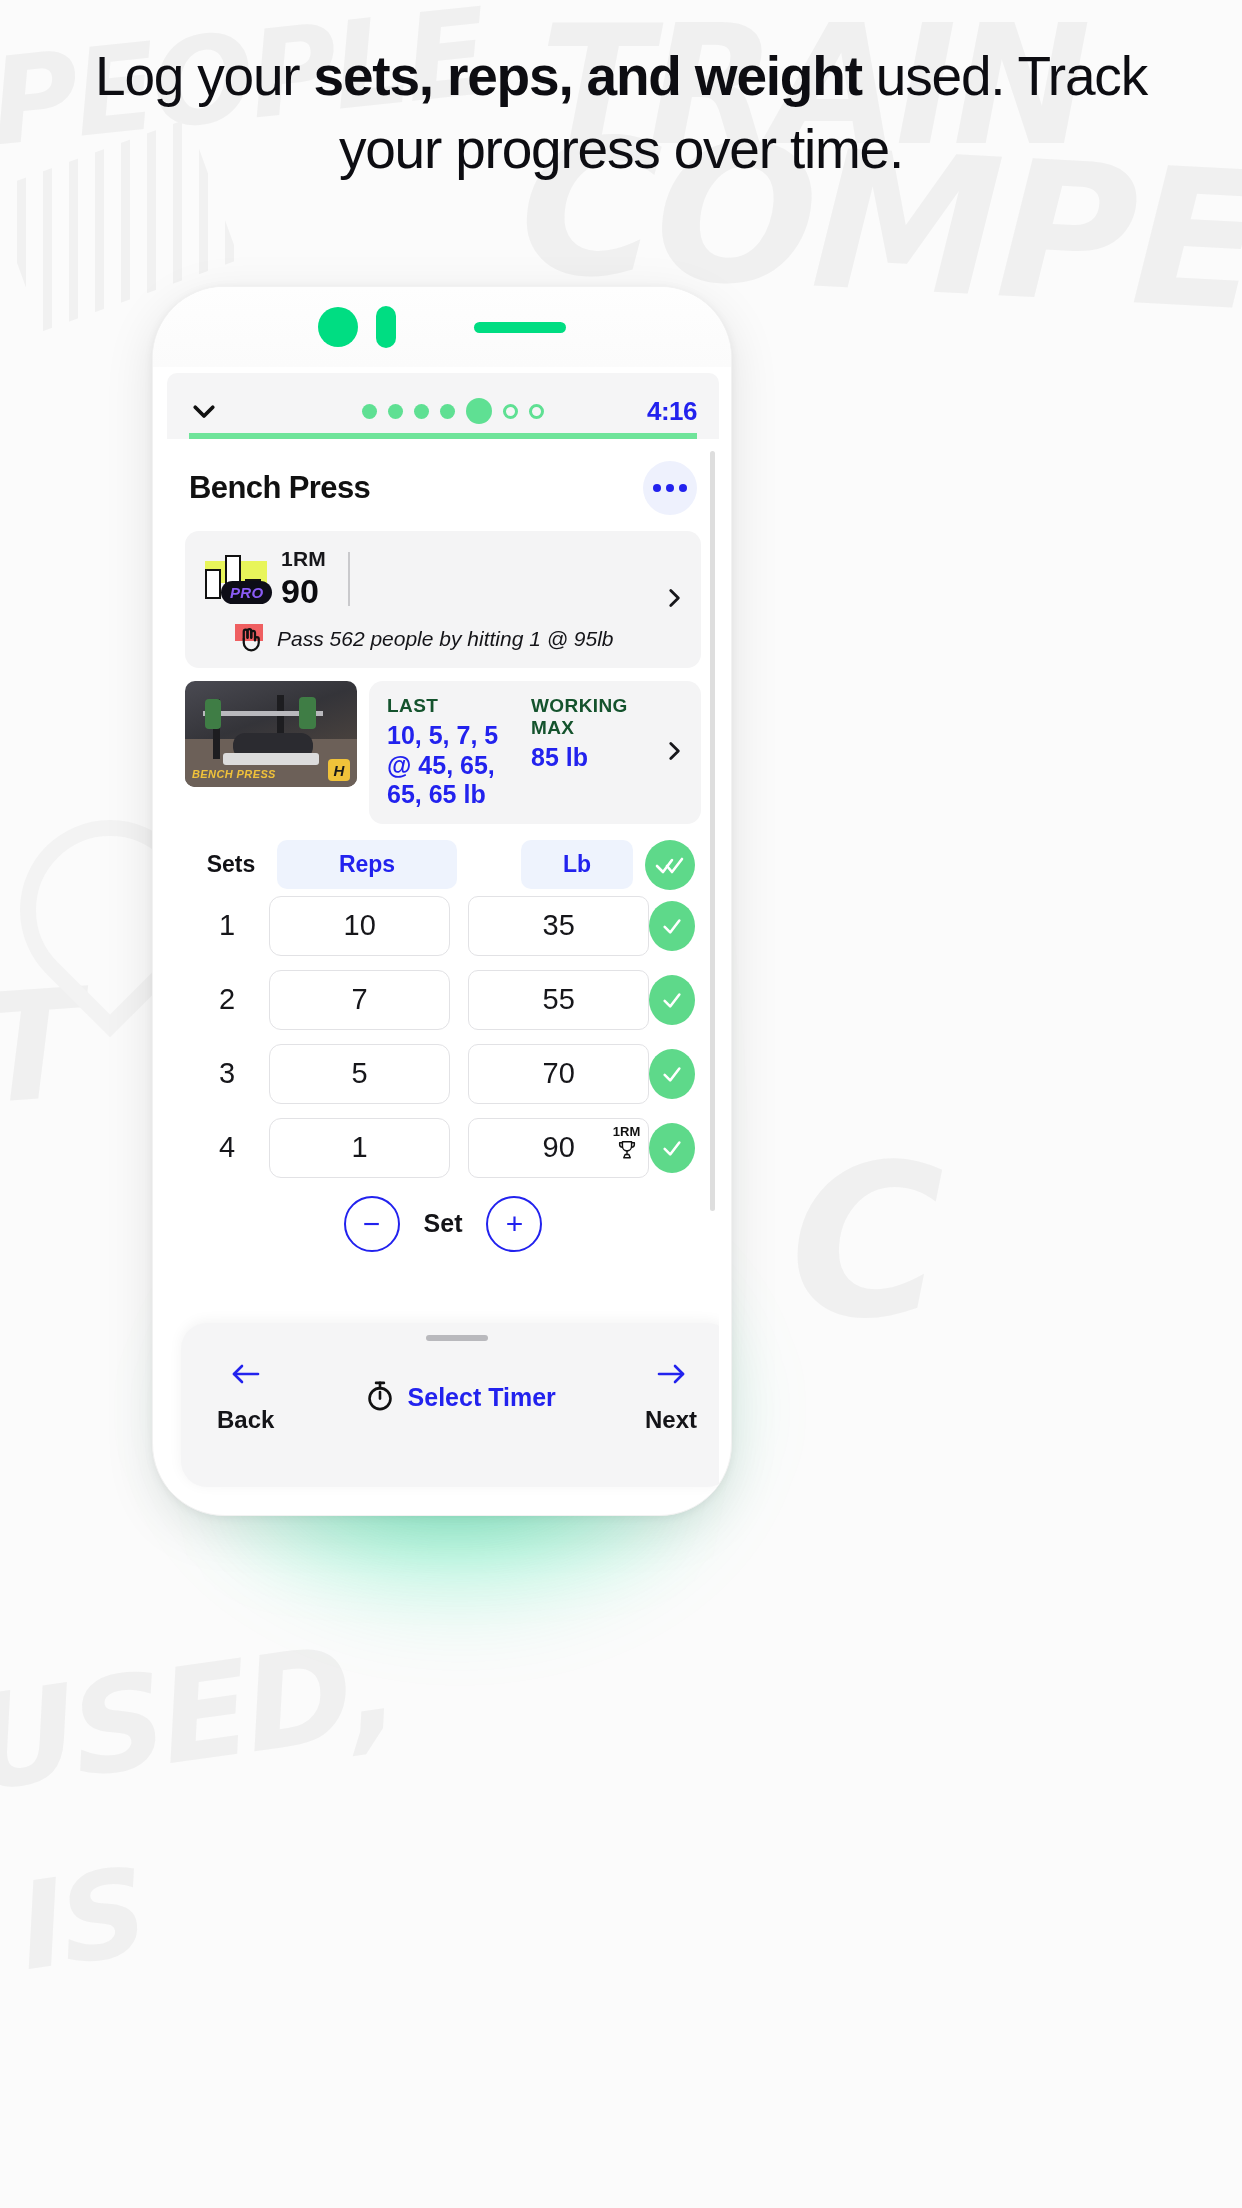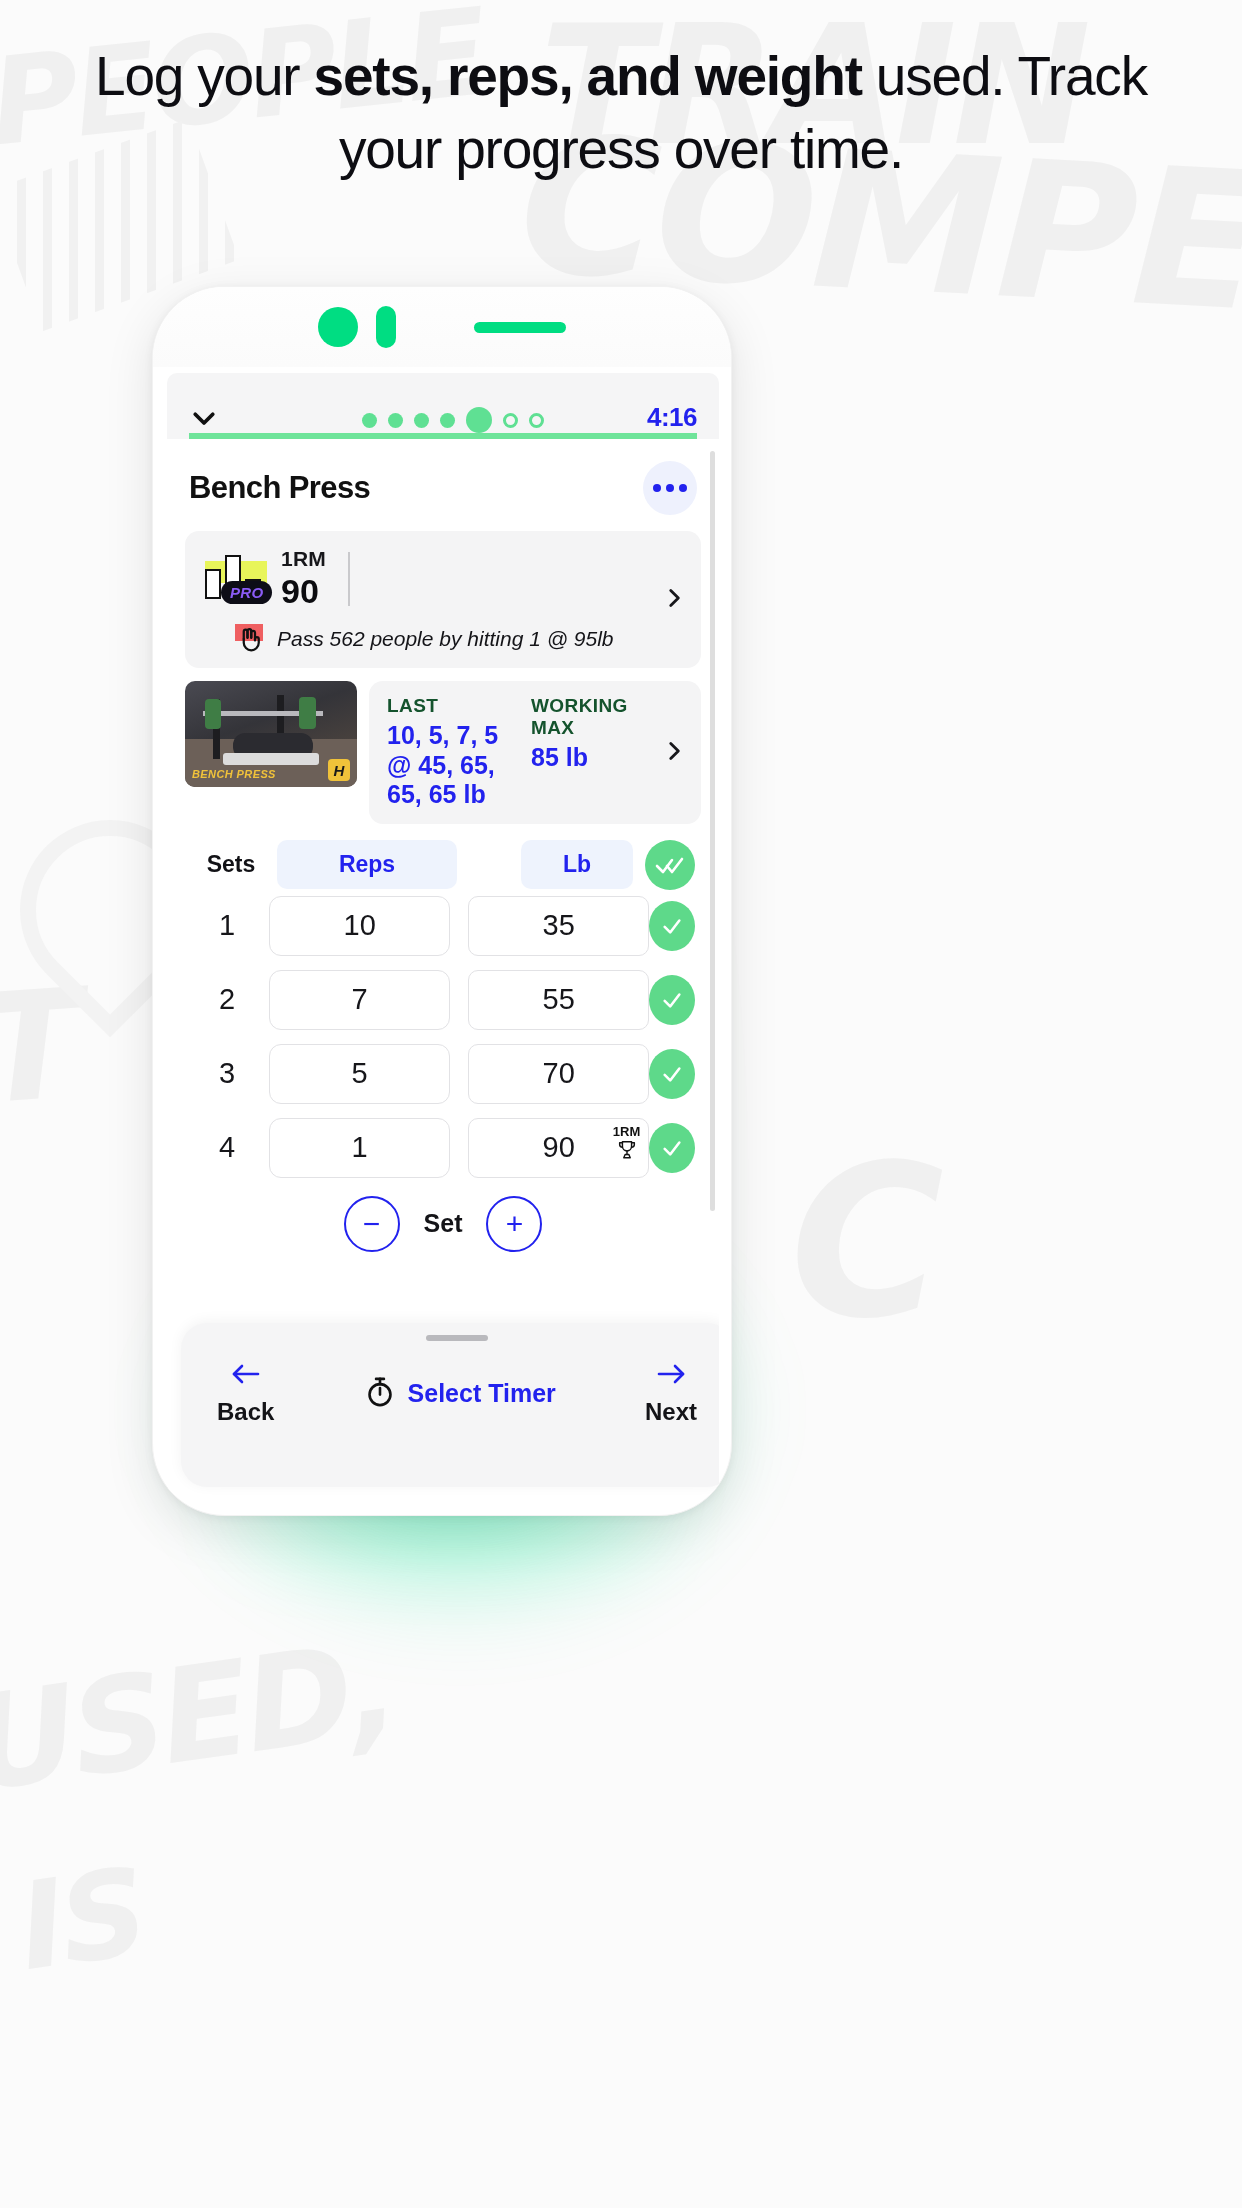--- a/index.html
+++ b/index.html
@@ -104,21 +104,21 @@
     background: #ffffff;
     border-radius: 10px;
     overflow: hidden;
     display: flex; flex-direction: column;
   }
   .app-header {
     background: #f5f5f6;
     padding: 16px 22px 0 22px;
     position: relative;
   }
-  .hdr-row { display: flex; align-items: flex-end; justify-content: space-between; height: 44px; }
+  .hdr-row { display: flex; align-items: center; justify-content: space-between; height: 44px; }
   .chev { width: 30px; height: 30px; }
   .dots { display: flex; align-items: center; gap: 11px; margin-left: 40px; }
   .d { width: 15px; height: 15px; border-radius: 50%; background: #5fe093; }
   .d.big { width: 26px; height: 26px; }
   .d.hollow { background: transparent; border: 3px solid #5fe093; width: 15px; height: 15px; }
   .clock { color: #2222ee; font-size: 26px; font-weight: 700; letter-spacing: -0.5px; }
 
   .banner-row {
     position: relative; height: 78px; margin-top: 2px;
     display: flex; align-items: center;
@@ -270,21 +270,21 @@
 
   .bottom-bar {
     position: absolute; left: 14px; bottom: 8px;
     width: 552px; height: 164px;
     background: #f5f5f6; border-radius: 26px;
     box-shadow: 0 -2px 14px rgba(0,0,0,.05);
     padding-top: 12px;
   }
   .grabber { width: 62px; height: 6px; border-radius: 3px; background: #b9b9bd; margin: 0 auto 20px auto; }
   .bb-row { display: flex; align-items: center; justify-content: space-between; padding: 0 36px; }
-  .bb-item { display: flex; flex-direction: column; align-items: center; gap: 7px; }
+  .bb-item { display: flex; flex-direction: column; align-items: center; gap: 15px; }
   .bb-lbl { font-size: 24px; font-weight: 700; color: #141418; }
   .timer-item { display: flex; align-items: center; gap: 12px; }
   .timer-lbl { font-size: 25px; font-weight: 700; color: #2222ee; }
 </style>
 </head>
 <body>
 
 <div class="page">
 
   <div class="bg-graffiti">

